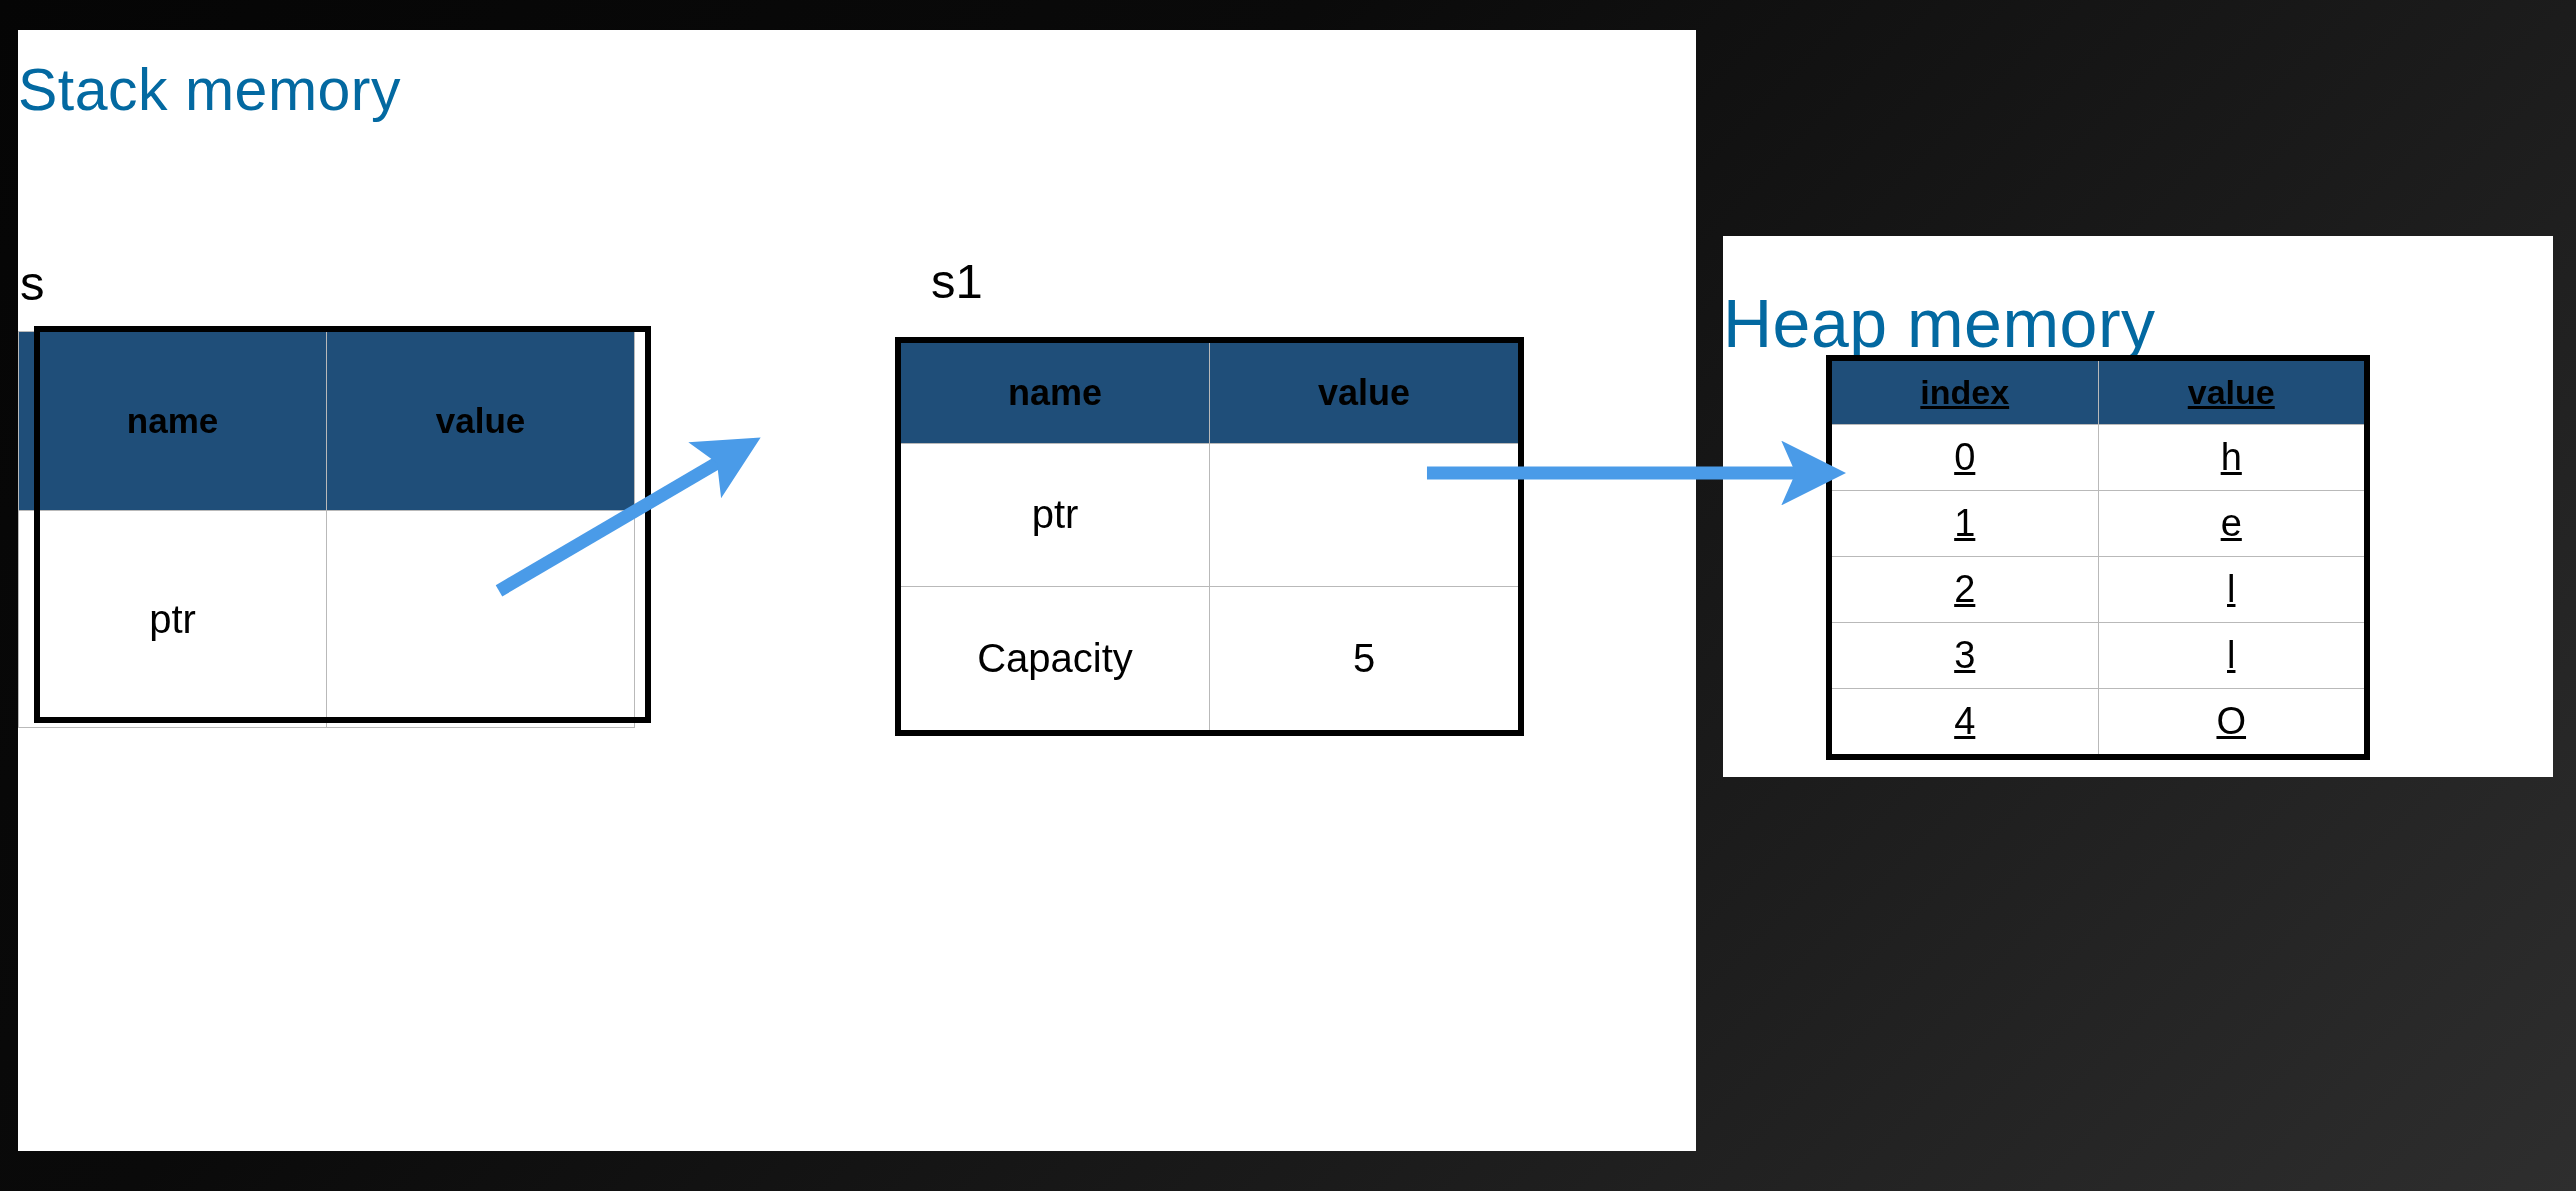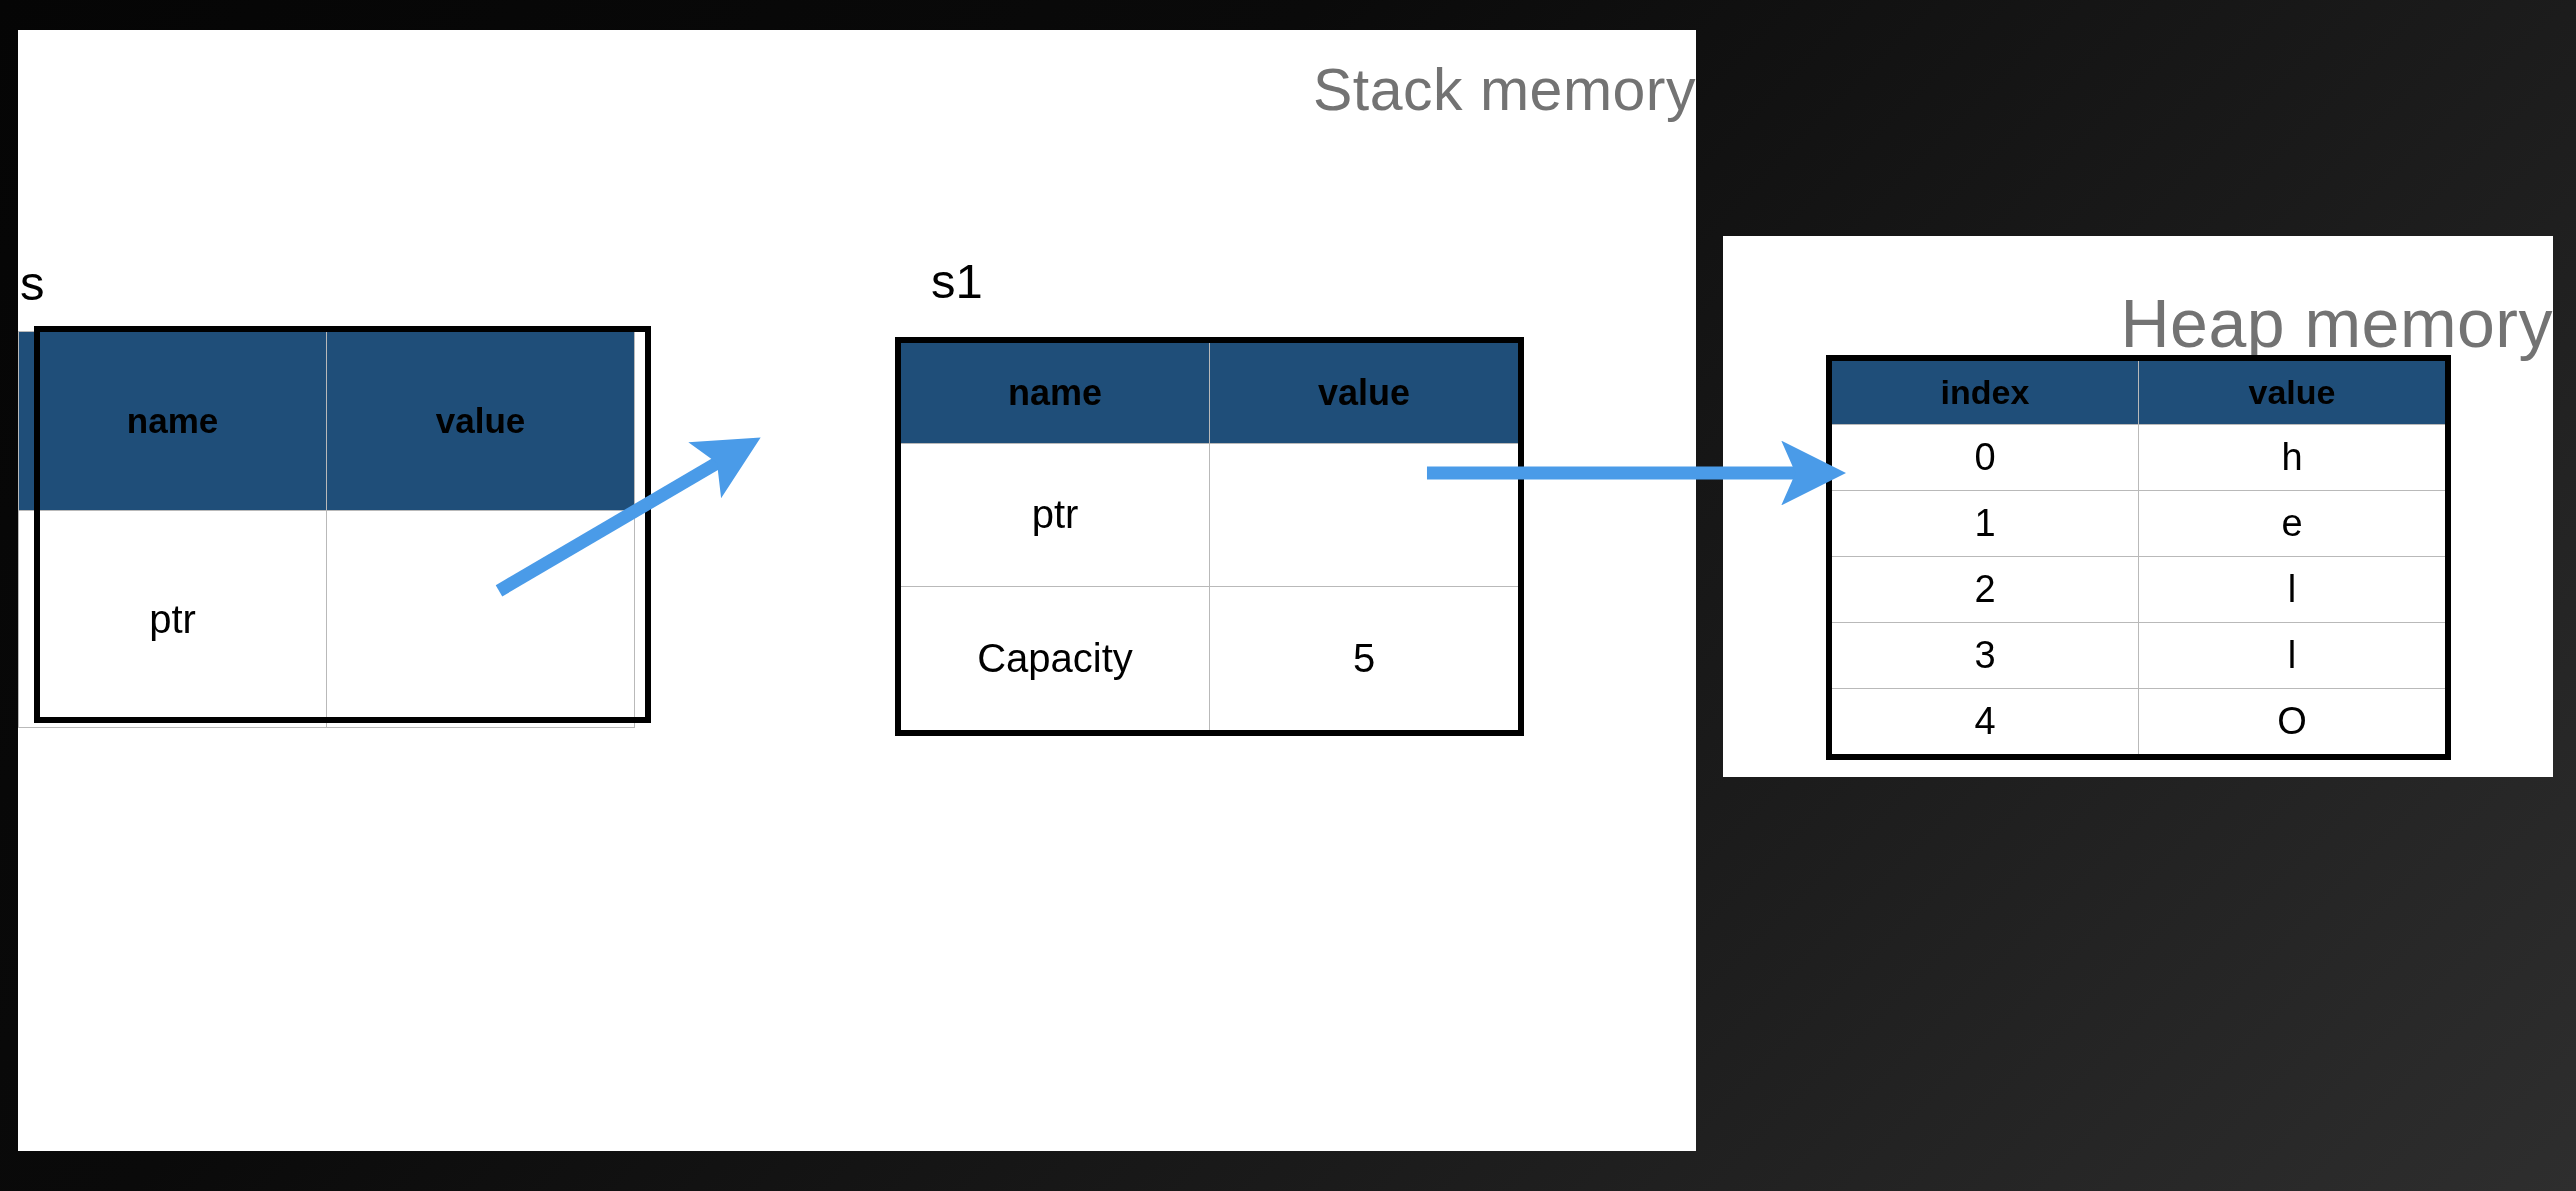--- a/index.html
+++ b/index.html
@@ -35,22 +35,22 @@
     left: 1723px;
     top: 236px;
     width: 830px;
     height: 541px;
   }
 
   .panel-title {
     position: absolute;
     left: 0;
     width: 100%;
-    text-align: right;
-    color: #737373;
+    text-align: left;
+    color: #0369a1;
     font-weight: 400;
     white-space: nowrap;
   }
   #stack-title {
     top: 26px;
     font-size: 59px;
     letter-spacing: 0.5px;
   }
   #heap-title {
     top: 28px;
@@ -132,24 +132,25 @@
     border: 6px solid #000000;
     box-sizing: border-box;
   }
   #s1-table thead th { height: 100px; font-size: 36px; }
   #s1-table tbody td { height: 97px;  font-size: 40px; }
 
   
   #heap-table {
     left: 1826px;
     top: 355px;
-    width: 625px;
+    width: 544px;
     height: 398px;
     border: 6px solid #000000;
     box-sizing: border-box;
+    text-decoration: underline;
   }
   #heap-table thead th { height: 63px; font-size: 34px; }
   #heap-table tbody td { height: 65px; font-size: 38px; }
 
   
   .arrow-svg {
     position: absolute;
     pointer-events: none;
     overflow: visible;
   }

